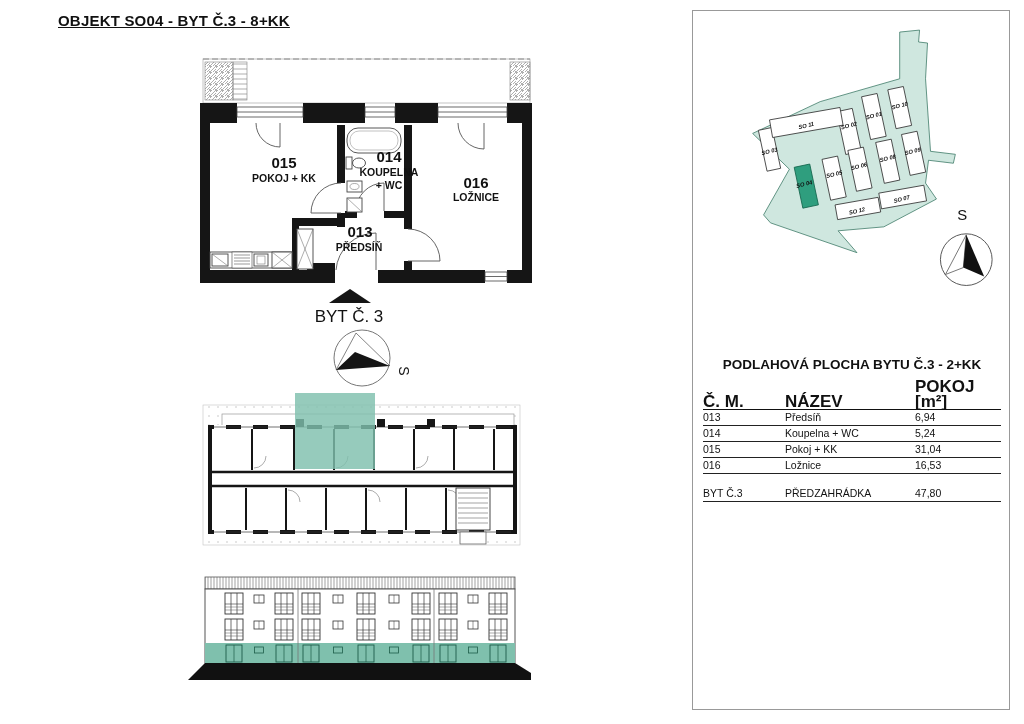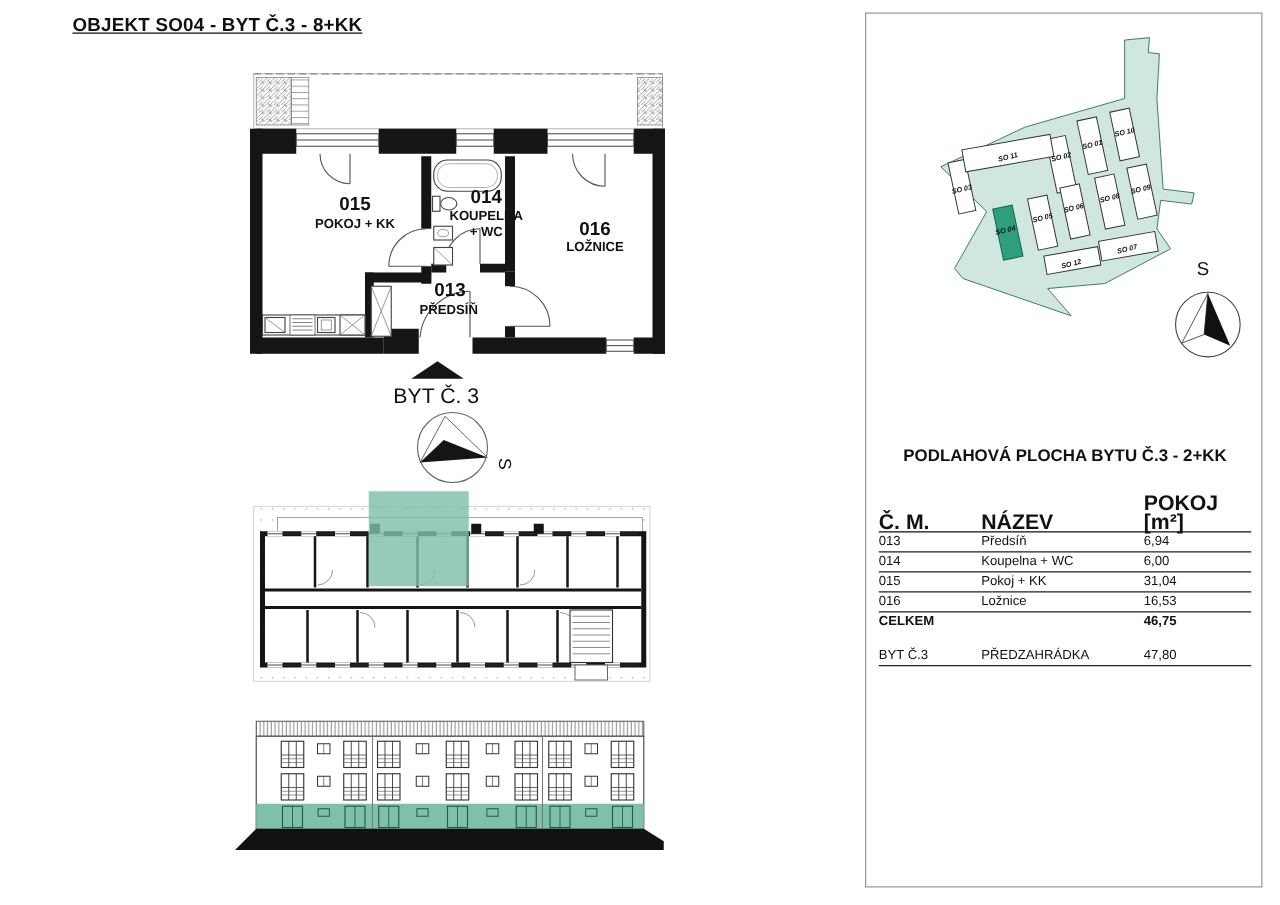--- a/index.html
+++ b/index.html
@@ -5,21 +5,21 @@
   html,body{margin:0;padding:0}
   body{width:1024px;height:724px;position:relative;background:#fff;
        font-family:"Liberation Sans",sans-serif;color:#111;overflow:hidden}
   .sheet-title{position:absolute;left:58px;top:12px;font-size:15px;font-weight:bold;
        text-decoration:underline;letter-spacing:.2px;white-space:nowrap}
   #left-svg{position:absolute;left:0;top:0}
   .panel{position:absolute;left:692px;top:10px;width:318px;height:700px;
        border:1px solid #999;box-sizing:border-box;background:#fff}
   .panel svg{position:absolute;left:0;top:0}
   .tablewrap{position:absolute;left:10px;right:8px;top:346px}
-  .t-title{text-align:center;font-weight:bold;font-size:13.5px;margin:0 0 23px 0;white-space:nowrap}
+  .t-title{text-align:center;font-weight:bold;font-size:13.5px;margin:0 0 7px 0;white-space:nowrap}
   .trow{display:grid;grid-template-columns:82px 130px 1fr;font-size:10.5px;
        line-height:15px;border-bottom:1px solid #222;align-items:end}
   .trow.head{font-weight:bold;font-size:17px;border-bottom:1.4px solid #111}
   .trow.total{border-bottom:none;font-weight:bold}
   .spacer{height:12px}
   svg text{font-family:"Liberation Sans",sans-serif;fill:#111}
   .roomnum{font-size:15px;font-weight:bold}
   .roomname{font-size:10.5px;font-weight:bold}
   .sitelabel{font-size:5.8px;font-weight:bold;font-style:italic}
 </style>
@@ -328,37 +328,32 @@
       <span>POKOJ [m²]</span>
     </div>
     <div class="trow">
       <span>013</span>
       <span>Předsíň</span>
       <span>6,94</span>
     </div>
     <div class="trow">
       <span>014</span>
       <span>Koupelna + WC</span>
-      <span>6,00</span>
+      <span>5,24</span>
     </div>
     <div class="trow">
       <span>015</span>
       <span>Pokoj + KK</span>
       <span>31,04</span>
     </div>
     <div class="trow">
       <span>016</span>
       <span>Ložnice</span>
       <span>16,53</span>
     </div>
-    <div class="trow total">
-      <span>CELKEM</span>
-      <span></span>
-      <span>46,75</span>
-    </div>
     <div class="spacer"></div>
     <div class="trow">
       <span>BYT Č.3</span>
       <span>PŘEDZAHRÁDKA</span>
       <span>47,80</span>
     </div>
   </div>
 </div>
 
 </body></html>

